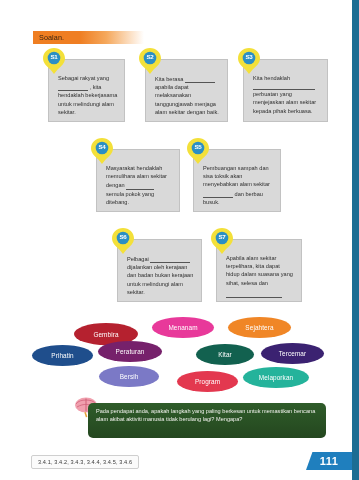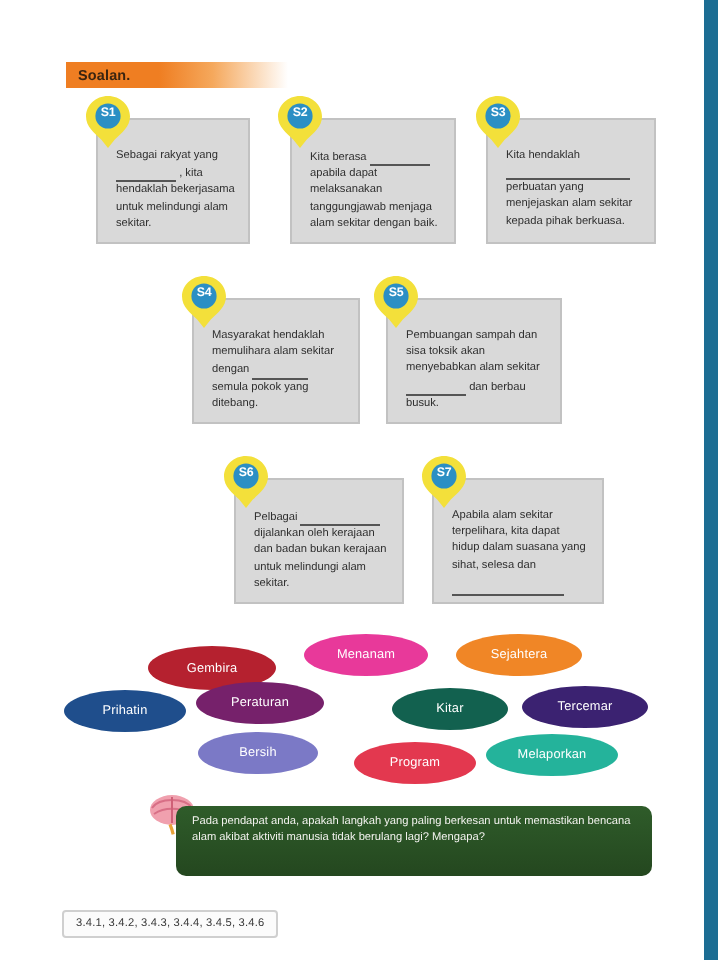--- a/index.html
+++ b/index.html
@@ -25,21 +25,20 @@
   
   .hdr{
     position:absolute;height:13px;line-height:13px;
     font-size:7.2px;color:#2b2b2b;padding-left:6px;
     letter-spacing:.1px;
   }
   .hdr-soalan{
     left:33px;top:31px;width:105px;
     background:linear-gradient(to right,#ef7e22 0%,#ef7e22 42%,#f5a85c 66%,#ffffff 100%);
     color:#3a2410;
-    font-weight:bold;
   }
   .hdr-pilihan{
     left:33px;top:303px;width:96px;
     background:linear-gradient(to right,#8dc63f 0%,#a9d26a 45%,#d6e9b4 72%,#ffffff 100%);
     color:#2c3a15;
   }
 
   
   .qcard{
     position:absolute;
@@ -268,14 +267,15 @@
       <path d="M3 11c3-2 7-2.6 9-2.6s6 .6 9 2.6" stroke="#d86f86" stroke-width="1" fill="none"></path>
       <path d="M12 2.5v13" stroke="#cf6077" stroke-width="1" fill="none"></path>
       <path d="M11 16.2q1.2 3 1.6 5" stroke="#e8a33a" stroke-width="1.6" fill="none"></path>
     </svg>
   </div>
   <div class="disc">
     <div class="disc-text">Pada pendapat anda, apakah langkah yang paling berkesan untuk memastikan bencana alam akibat aktiviti manusia tidak berulang lagi? Mengapa?</div>
   </div>
 
   <div class="std-box">3.4.1, 3.4.2, 3.4.3, 3.4.4, 3.4.5, 3.4.6</div>
+  <div class="pagenum">111</div>
 
 </div>
 
 </body></html>

